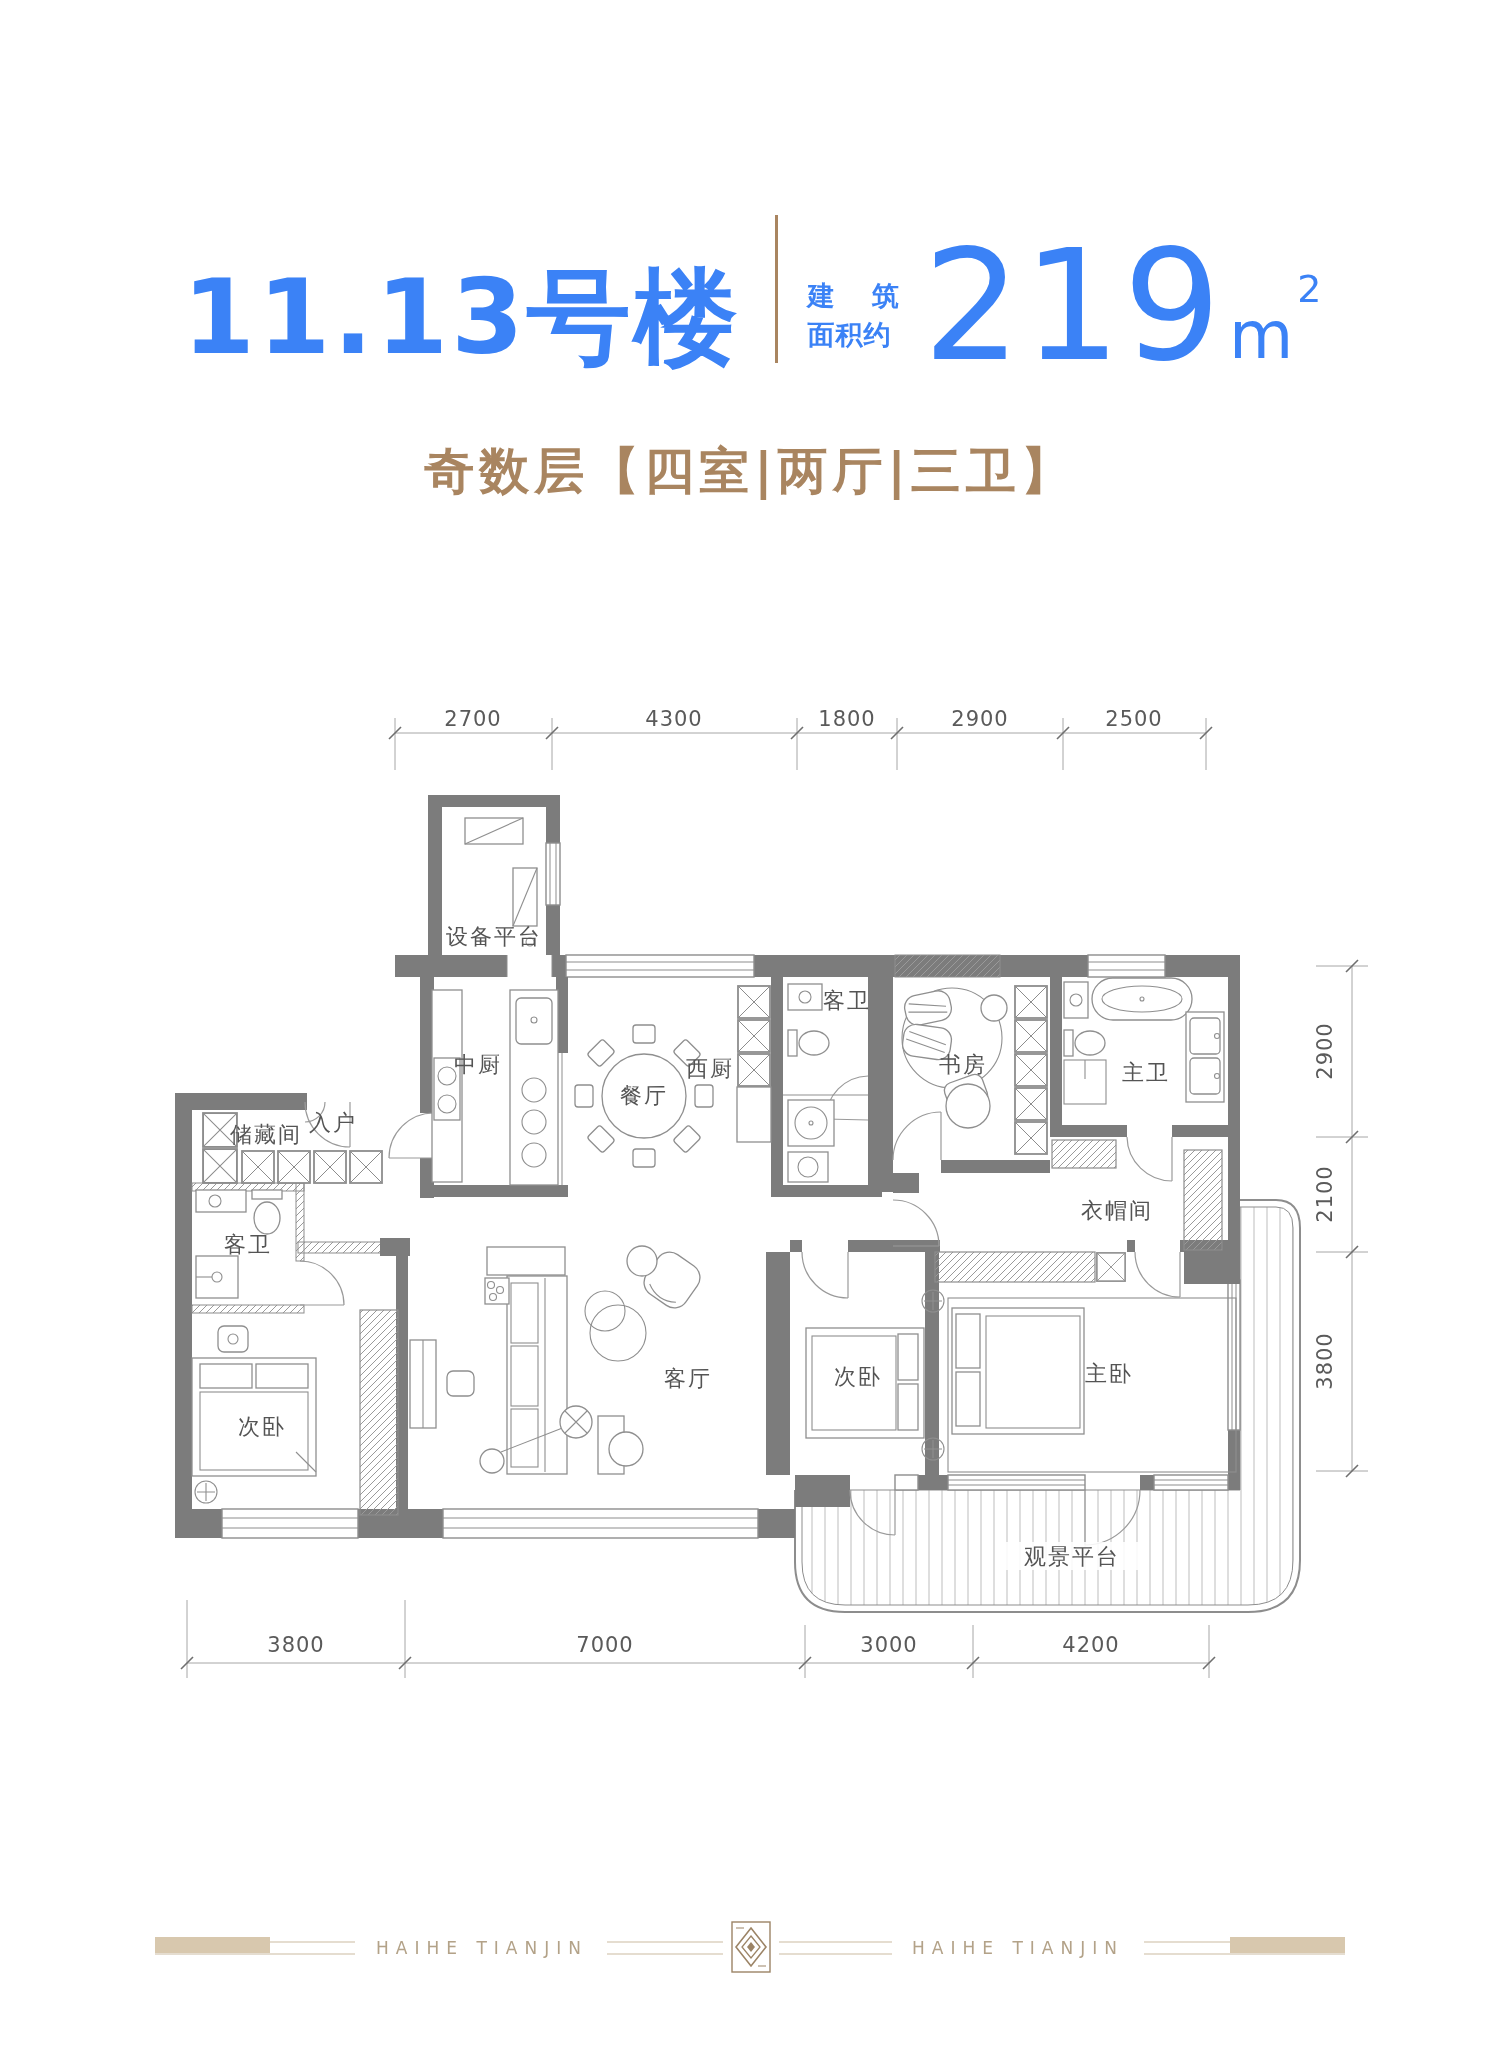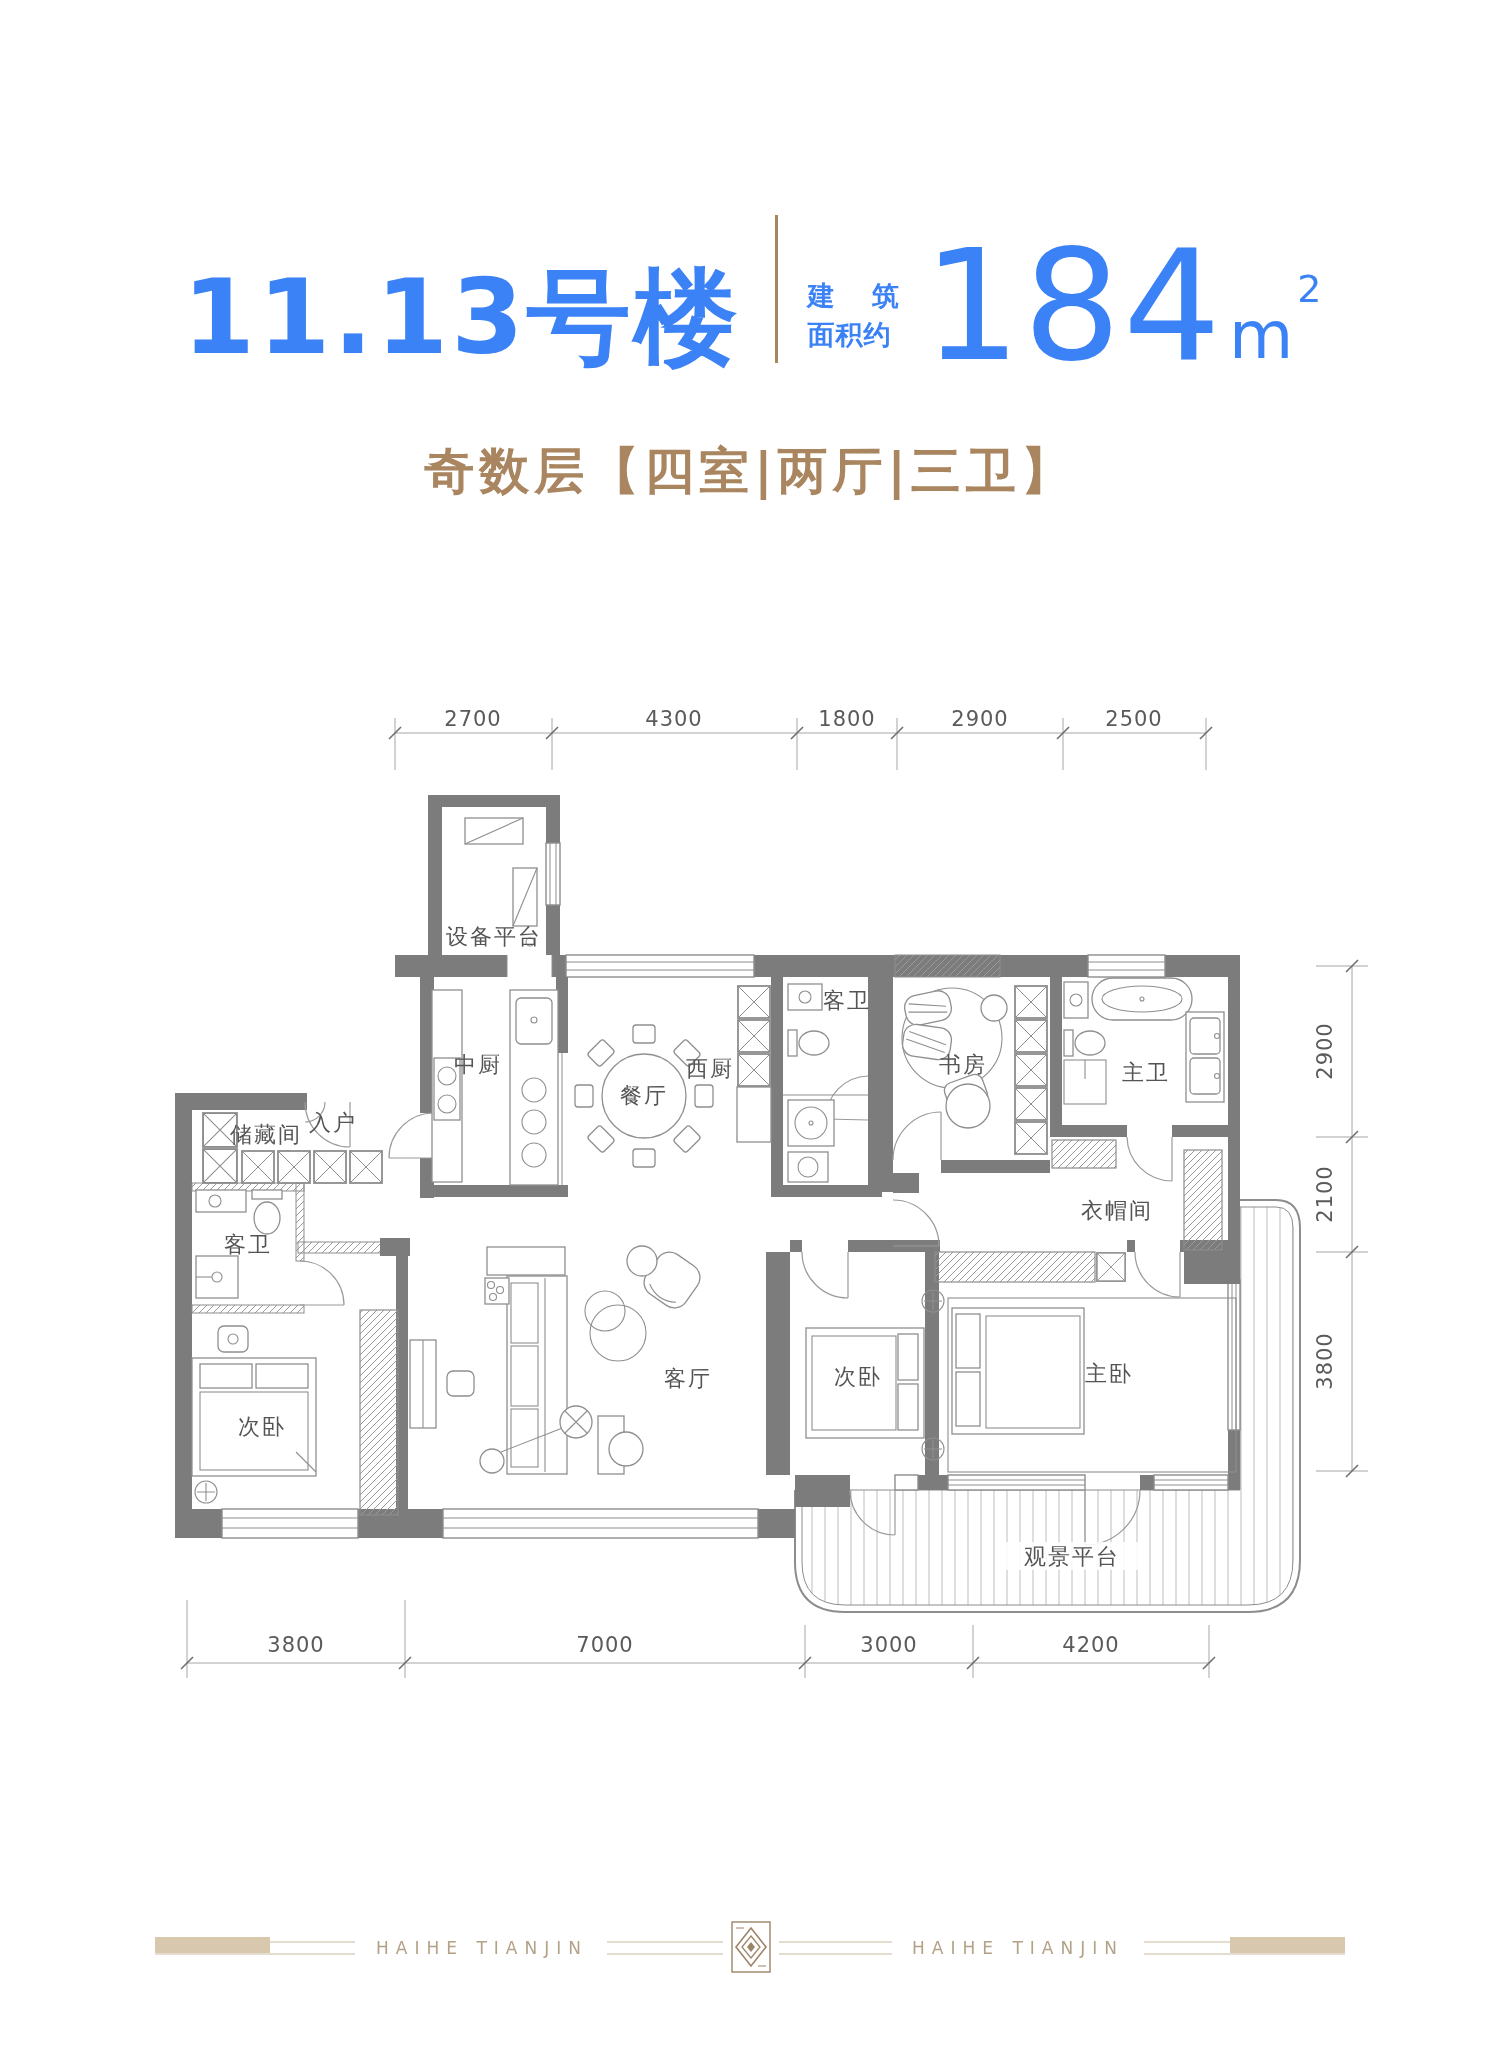--- a/index.html
+++ b/index.html
@@ -42,21 +42,21 @@
 
 <div id="page">
 
   <div id="header">
     <div id="building-title">11.13号楼</div>
     <div id="title-divider"></div>
     <div id="area-labels">
       <div id="area-label-1">建 筑</div>
       <div id="area-label-2">面积约</div>
     </div>
-    <div id="area-value">184</div>
+    <div id="area-value">219</div>
     <div id="area-unit">m</div>
     <div id="area-sup">2</div>
   </div>
   <div id="subtitle">奇数层【四室|两厅|三卫】</div>
 
   <svg id="plan" width="1500" height="2054" viewBox="0 0 1500 2054">
     <defs>
       <pattern id="hatchD" width="7" height="7" patternUnits="userSpaceOnUse">
         <path d="M0,7 L7,0" stroke="#9a9a9a" stroke-width="1"></path>
       </pattern>

